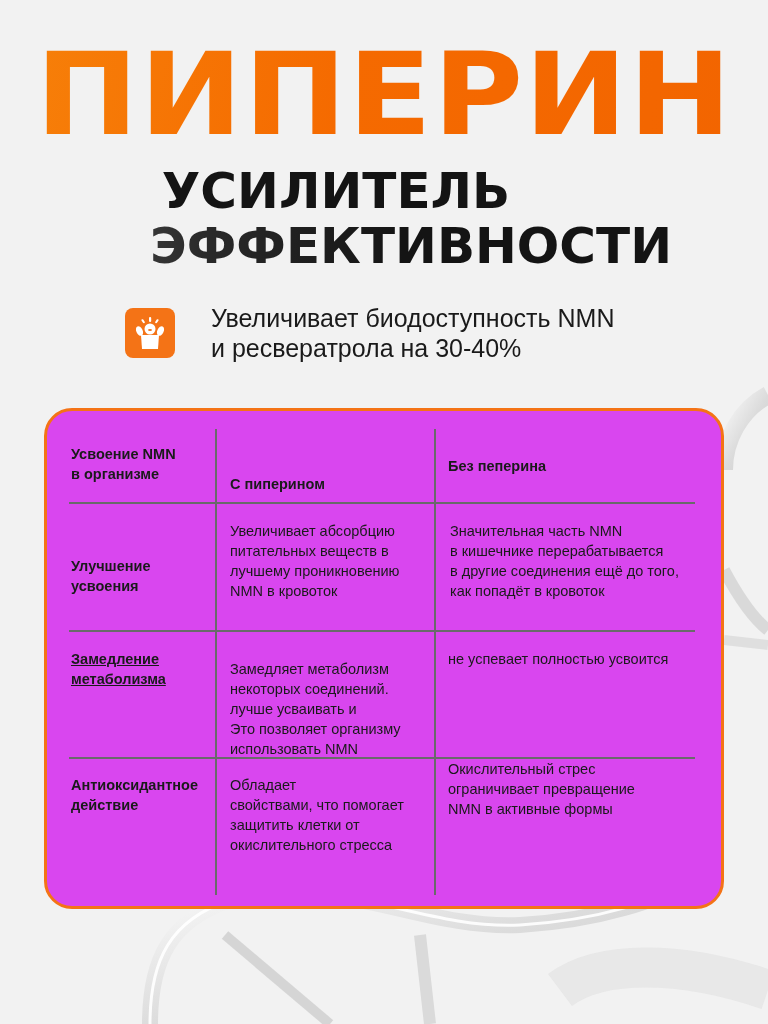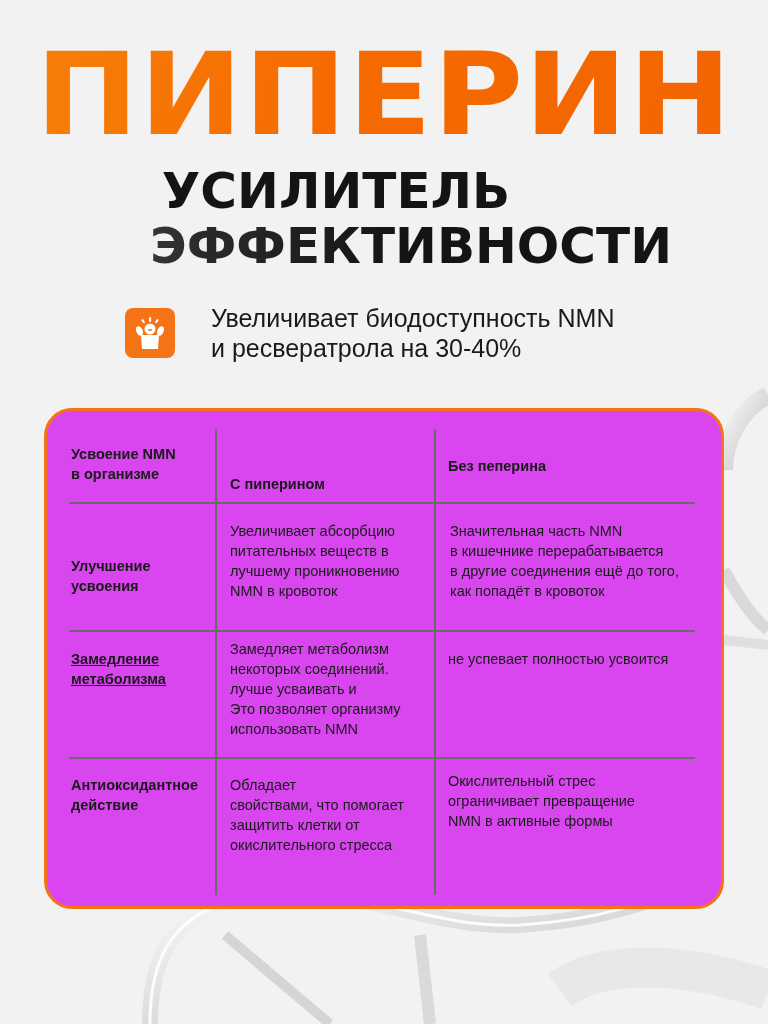--- a/index.html
+++ b/index.html
@@ -128,39 +128,39 @@
     <div>Значительная часть NMN</div>
     <div>в кишечнике перерабатывается</div>
     <div>в другие соединения ещё до того,</div>
     <div>как попадёт в кровоток</div>
   </div>
 
   <div class="cell rowlabel" style="left:24px; top:238px; width:140px;text-decoration:underline;">
     <div>Замедление</div>
     <div>метаболизма</div>
   </div>
-  <div class="cell" style="left:183px; top:228px; width:205px;">
+  <div class="cell" style="left:183px; top:248px; width:205px;">
     <div>Замедляет метаболизм</div>
     <div>некоторых соединений.</div>
     <div>лучше усваивать и</div>
     <div>Это позволяет организму</div>
     <div>использовать NMN</div>
   </div>
   <div class="cell" style="left:401px; top:238px; width:275px;">
     <div>не успевает полностью усвоится</div>
   </div>
 
   <div class="cell rowlabel" style="left:24px; top:364px; width:145px;">
     <div>Антиоксидантное</div>
     <div>действие</div>
   </div>
   <div class="cell" style="left:183px; top:364px; width:205px;">
     <div>Обладает</div>
     <div>свойствами, что помогает</div>
     <div>защитить клетки от</div>
     <div>окислительного стресса</div>
   </div>
-  <div class="cell" style="left:401px; top:360px; width:275px;">
+  <div class="cell" style="left:401px; top:348px; width:275px;">
     <div>Окислительный стрес</div>
     <div>ограничивает превращение</div>
     <div>NMN в активные формы</div>
   </div>
 </div>
 
 </body></html>

